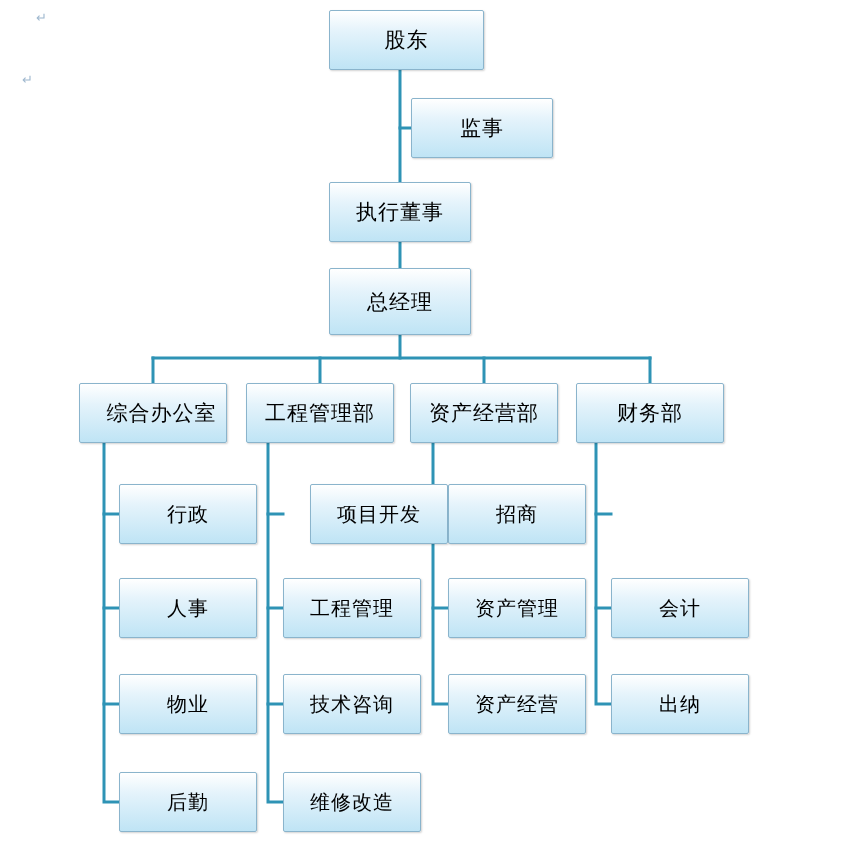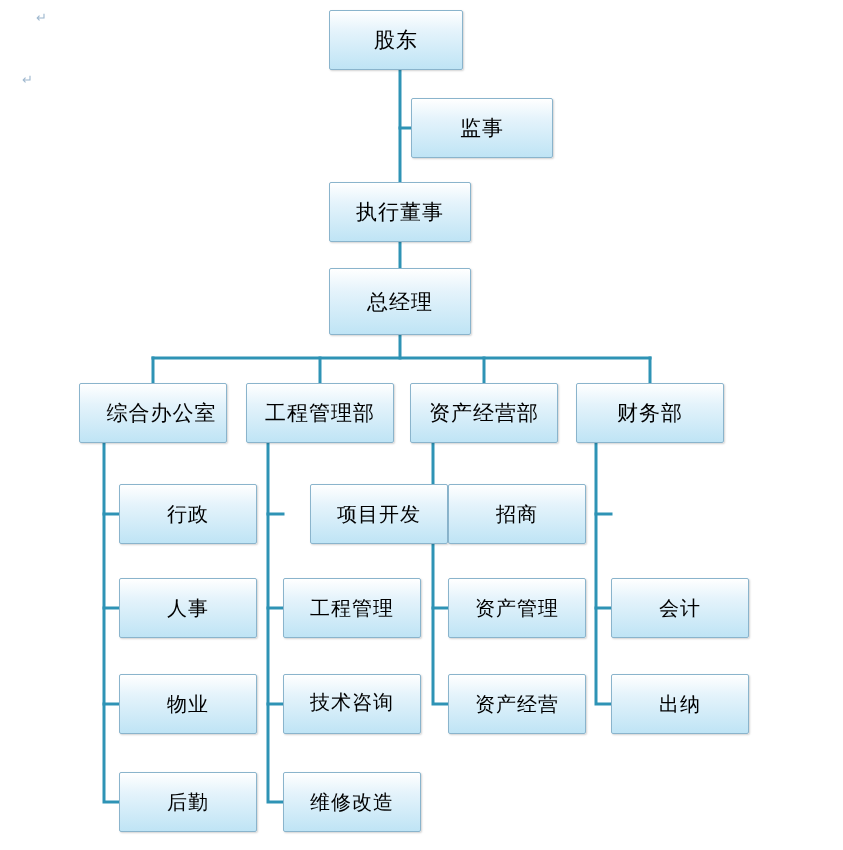--- a/index.html
+++ b/index.html
@@ -94,21 +94,21 @@
       <path d="M433,443 L433,704 L448,704"></path>
       <path d="M433,514 L448,514"></path>
       <path d="M433,608 L448,608"></path>
 
       <path d="M596,443 L596,704 L611,704"></path>
       <path d="M596,514 L611,514"></path>
       <path d="M596,608 L611,608"></path>
     </g>
   </svg>
 
-  <div class="node" style="left:329px; top:10px; width:134px; height:60px;">
+  <div class="node" style="left:329px; top:10px; width:155px; height:60px;">
     <span>股东</span>
   </div>
   <div class="node" style="left:411px; top:98px; width:142px; height:60px;">
     <span>监事</span>
   </div>
   <div class="node" style="left:329px; top:182px; width:142px; height:60px;">
     <span>执行董事</span>
   </div>
   <div class="node" style="left:329px; top:268px; width:142px; height:67px;">
     <span>总经理</span>
@@ -139,21 +139,21 @@
   <div class="node small" style="left:119px; top:674px; width:138px; height:60px;">
     <span>物业</span>
   </div>
 
   <div class="node small" style="left:283px; top:484px; width:138px; height:60px;margin-left:27px;">
     <span>项目开发</span>
   </div>
   <div class="node small" style="left:283px; top:578px; width:138px; height:60px;">
     <span>工程管理</span>
   </div>
-  <div class="node small" style="left:283px; top:674px; width:138px; height:60px;font-family:Liberation Mono, monospace;">
+  <div class="node small" style="left:283px; top:674px; width:138px; height:60px;">
     <span>技术咨询</span>
   </div>
   <div class="node small" style="left:283px; top:772px; width:138px; height:60px;justify-content:center;">
     <span>维修改造</span>
   </div>
 
   <div class="node small" style="left:448px; top:484px; width:138px; height:60px;">
     <span>招商</span>
   </div>
   <div class="node small" style="left:448px; top:578px; width:138px; height:60px;">

